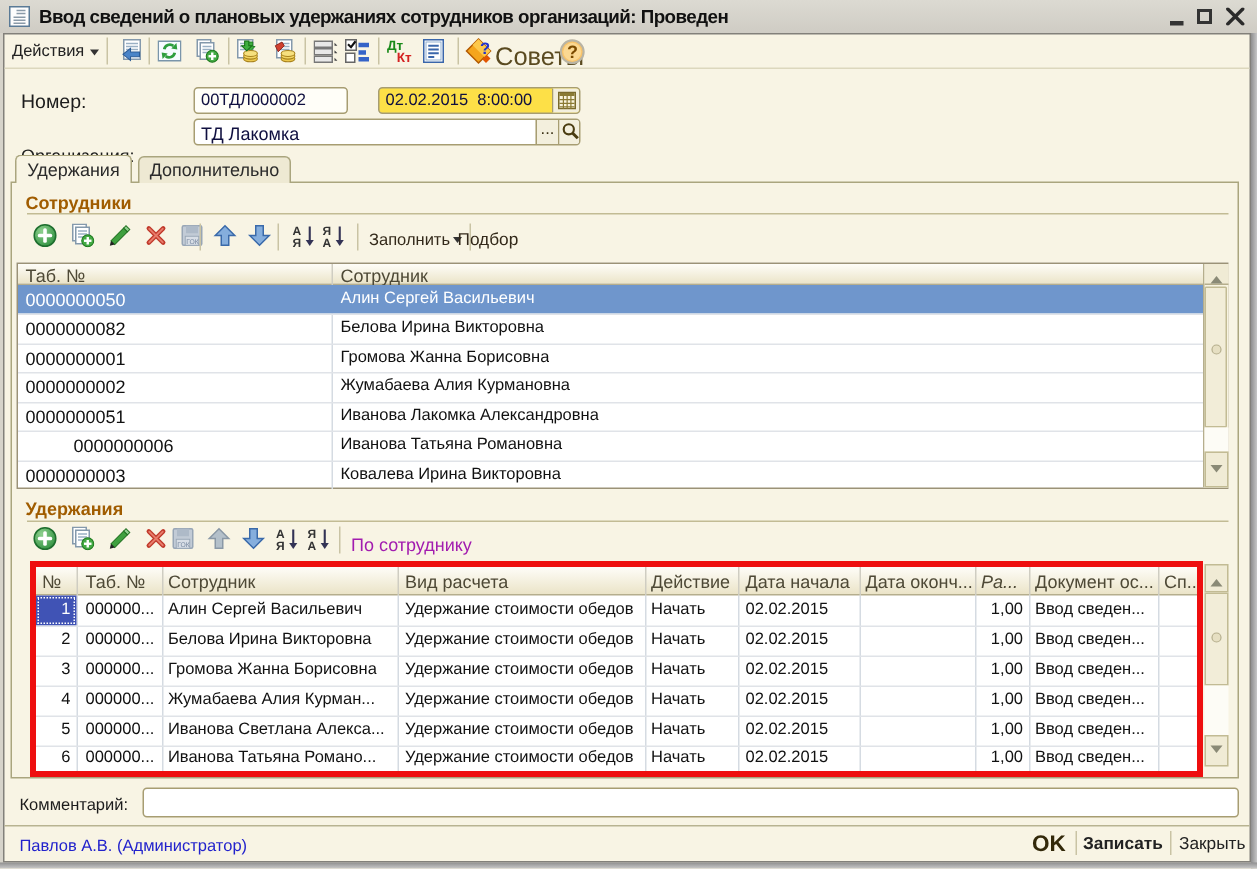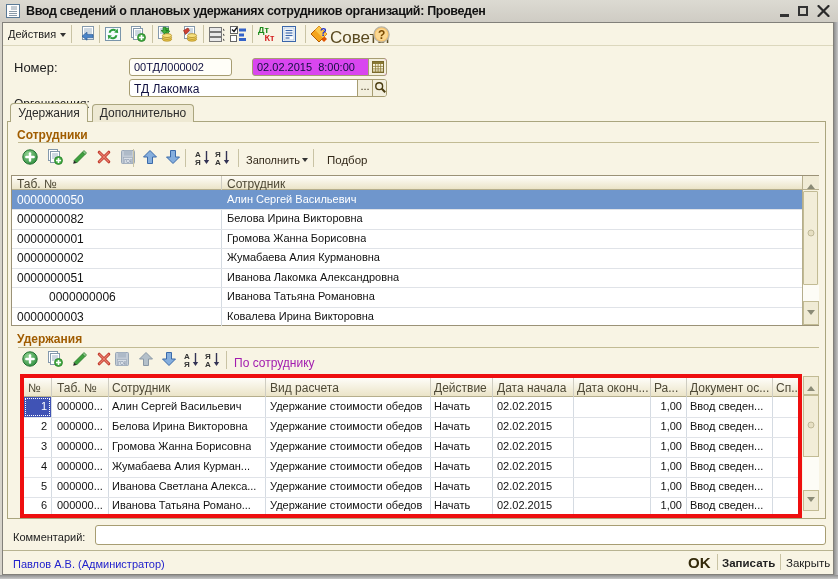--- a/index.html
+++ b/index.html
@@ -148,21 +148,21 @@
     <circle cx="8.5" cy="8.5" r="7.6" fill="#f8c36a" stroke="#b9b4a4" stroke-width="1.4"></circle>
     <circle cx="8.5" cy="8.5" r="6" fill="#fbd892"></circle>
     <text x="5" y="12.8" font-size="12" font-weight="bold" fill="#7a4a00" font-family="Liberation Sans">?</text>
   </svg>
 
 <div class="lbl" style="left:14px;top:60px;">Номер:</div>
 <div class="fld" style="left:129px;top:58px;width:103px;height:18px;">
     <div class="abs" style="left:4px;top:2px;font-size:11px;color:#101040;">00ТДЛ000002</div>
   </div>
 <div class="lbl" style="left:252px;top:61px;">от</div>
-<div class="fld" style="left:252px;top:58px;width:135px;height:18px;background:#d946ef;">
+<div class="fld" style="left:252px;top:58px;width:135px;height:18px;background:#fde047;">
   <div class="abs" style="left:4px;top:2px;font-size:11px;color:#101040;">02.02.2015&nbsp; 8:00:00</div>
   <div class="abs" style="left:115px;top:0px;width:18px;height:16px;background:#f3efdd;border-left:1px solid #a79d72;border-radius:0 2px 2px 0;">
     <svg class="abs" style="left:3px;top:2px" width="12" height="12" viewBox="0 0 12 12">
         <rect x="0.5" y="0.5" width="11" height="11" fill="#f9f4dd" stroke="#7a6a2c"></rect>
         <rect x="1" y="1" width="10" height="2" fill="#8a7a34"></rect>
         <g stroke="#8a7a34" stroke-width="0.8">
           <line x1="3.6" y1="3" x2="3.6" y2="11.5"></line>
           <line x1="6.1" y1="3" x2="6.1" y2="11.5"></line>
           <line x1="8.6" y1="3" x2="8.6" y2="11.5"></line>
           <line x1="1" y1="5.4" x2="11" y2="5.4"></line>
@@ -251,21 +251,21 @@
 <svg class="ic" style="left:215px;top:149px" viewBox="0 0 16 16">
     <text x="0" y="7.5" font-size="8" font-weight="bold" fill="#333" font-family="Liberation Sans">Я</text>
     <text x="0" y="15.5" font-size="8" font-weight="bold" fill="#333" font-family="Liberation Sans">А</text>
     <line x1="11.5" y1="2" x2="11.5" y2="12" stroke="#335" stroke-width="1.4"></line>
     <polygon points="8.8,11 14.2,11 11.5,15" fill="#335"></polygon>
   </svg>
 <div class="vsep" style="left:238px;top:149px;height:18px;"></div>
 <div class="abs" style="left:246px;top:154px;font-size:11px;color:#33291a;">Заполнить</div>
 <div class="abs" style="left:302px;top:158px;width:0;height:0;border:3.5px solid transparent;border-top:4.5px solid #333;"></div>
 <div class="vsep" style="left:313px;top:149px;height:18px;"></div>
-<div class="abs" style="left:327px;top:154px;font-size:11.5px;color:#33291a;">Подбор</div>
+<div class="abs" style="left:305px;top:154px;font-size:11.5px;color:#33291a;">Подбор</div>
 
 <div class="abs" style="left:11px;top:175px;width:808px;height:151px;border:1px solid #9b9277;background:#fff;"></div>
 <div class="abs" style="left:12px;top:176px;width:806px;height:14px;background:linear-gradient(#fefdf8,#ebe4c8);border-bottom:1px solid #b5ae8d;"></div>
 <div class="hdrtxt" style="left:17px;top:177px;">Таб. №</div>
 <div class="hdrtxt" style="left:227px;top:177px;">Сотрудник</div>
 <div class="abs" style="left:221px;top:176px;width:1px;height:14px;background:#cfcdc2;"></div>
 <div class="abs" style="left:221px;top:209px;width:1px;height:117px;background:#d5dbe2;"></div>
 <div class="abs" style="left:12px;top:190px;width:790px;height:19px;background:#6f96cc;"></div>
 <div class="cell" style="left:17px;top:193px;color:#fff;font-size:12px;">0000000050</div>
 <div class="cell" style="left:227px;top:193px;color:#fff;">Алин Сергей Васильевич</div>
@@ -362,21 +362,21 @@
 
 <div class="abs" style="left:24px;top:378px;width:774px;height:136px;background:#fff;"></div>
 <div class="abs" style="left:24px;top:378px;width:774px;height:19px;background:linear-gradient(#fefdf8,#ebe4c8);border-bottom:1px solid #b5ae8d;"></div>
 <div class="hdrtxt" style="left:28px;top:381px;">№</div>
 <div class="hdrtxt" style="left:57px;top:381px;">Таб. №</div>
 <div class="hdrtxt" style="left:112px;top:381px;">Сотрудник</div>
 <div class="hdrtxt" style="left:270px;top:381px;">Вид расчета</div>
 <div class="hdrtxt" style="left:434px;top:381px;">Действие</div>
 <div class="hdrtxt" style="left:497px;top:381px;">Дата начала</div>
 <div class="hdrtxt" style="left:577px;top:381px;">Дата оконч...</div>
-<div class="hdrtxt" style="left:654px;top:381px;">Ра...</div>
+<div class="hdrtxt" style="left:654px;top:381px;font-style:italic;">Ра...</div>
 <div class="hdrtxt" style="left:690px;top:381px;">Документ ос...</div>
 <div class="hdrtxt" style="left:776px;top:381px;">Сп...</div>
 <div class="abs" style="left:51px;top:378px;width:1px;height:19px;background:#cfcdc2;"></div>
 <div class="abs" style="left:51px;top:397px;width:1px;height:117px;background:#d5dbe2;"></div>
 <div class="abs" style="left:108px;top:378px;width:1px;height:19px;background:#cfcdc2;"></div>
 <div class="abs" style="left:108px;top:397px;width:1px;height:117px;background:#d5dbe2;"></div>
 <div class="abs" style="left:265px;top:378px;width:1px;height:19px;background:#cfcdc2;"></div>
 <div class="abs" style="left:265px;top:397px;width:1px;height:117px;background:#d5dbe2;"></div>
 <div class="abs" style="left:430px;top:378px;width:1px;height:19px;background:#cfcdc2;"></div>
 <div class="abs" style="left:430px;top:397px;width:1px;height:117px;background:#d5dbe2;"></div>

